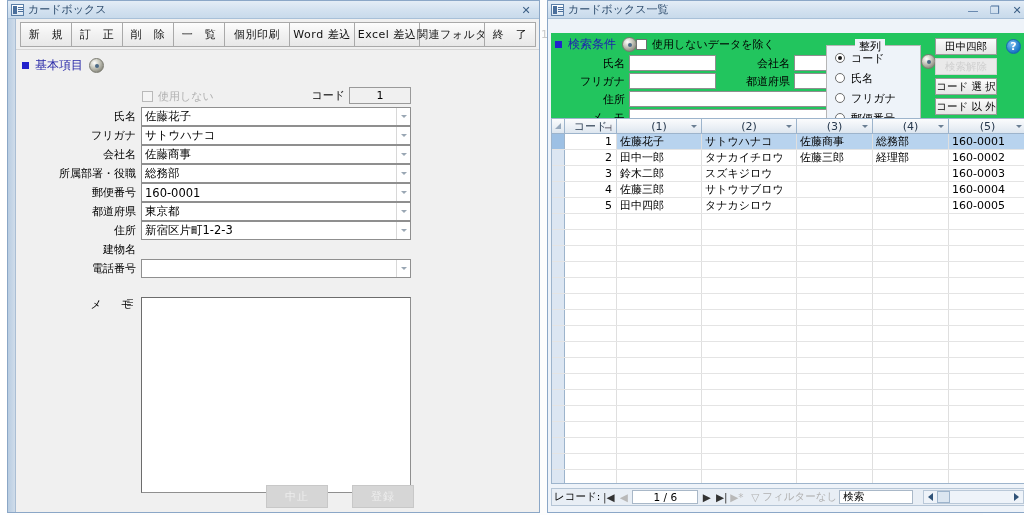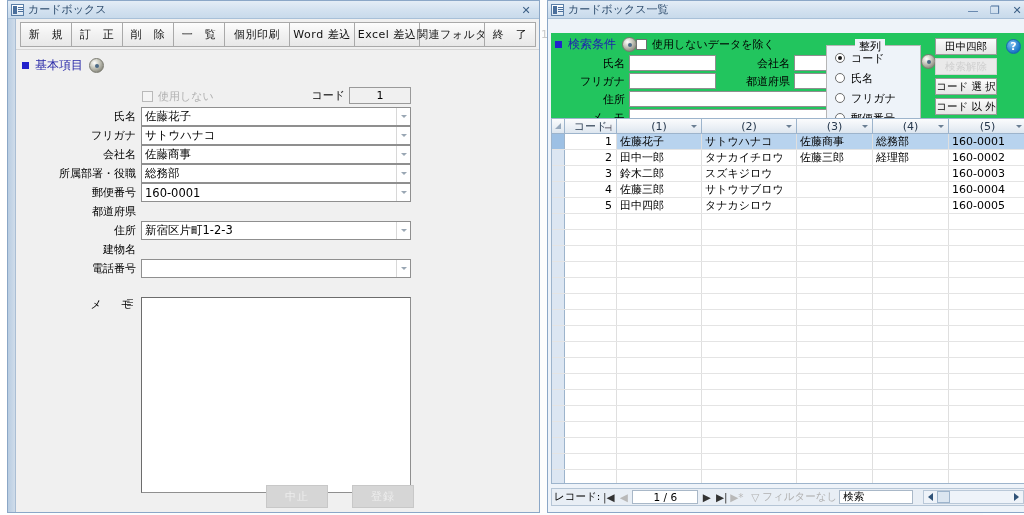--- a/index.html
+++ b/index.html
@@ -346,20 +346,26 @@
         <span class="flabel">郵便番号</span>
         <span class="fctl">
           <span class="val">160-0001</span>
           <span class="combo-arrow">
               <i></i>
             </span>
         </span>
       </div>
       <div class="frow" style="top:183px">
         <span class="flabel">都道府県</span>
+        <span class="fctl">
+          <span class="val">東京都</span>
+          <span class="combo-arrow">
+              <i></i>
+            </span>
+        </span>
       </div>
       <div class="frow" style="top:202px">
         <span class="flabel">住所</span>
         <span class="fctl">
           <span class="val">新宿区片町1-2-3</span>
           <span class="combo-arrow">
               <i></i>
             </span>
         </span>
       </div>

